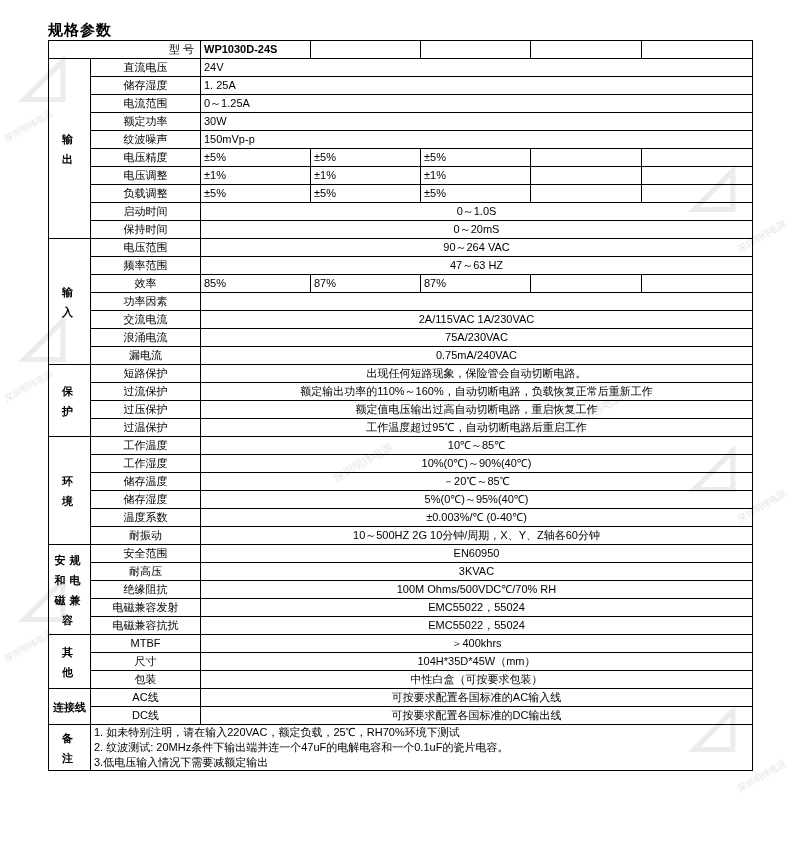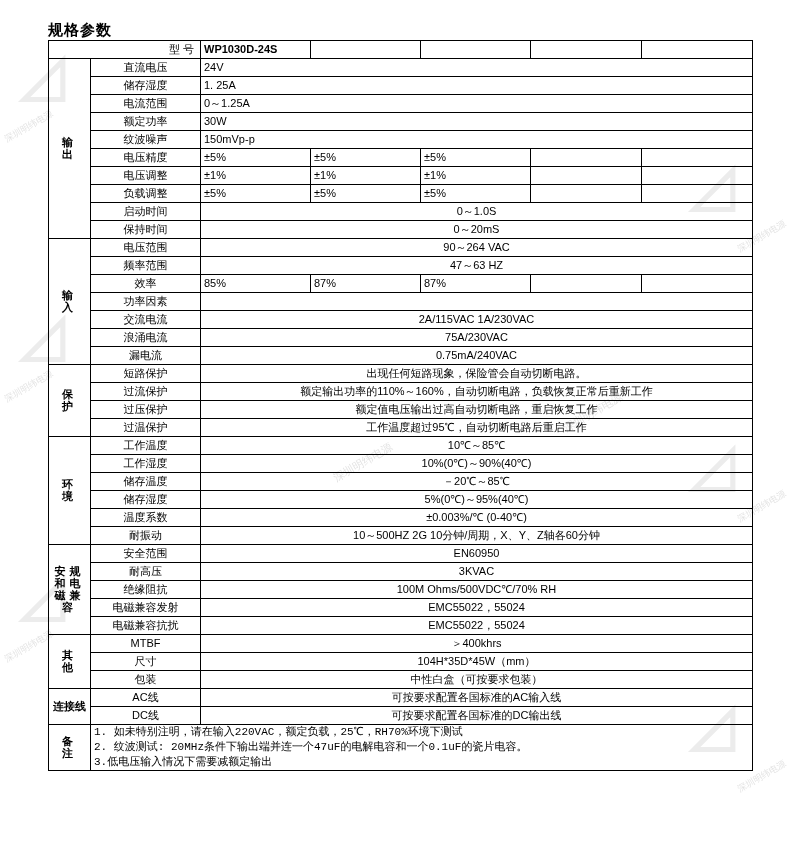--- a/index.html
+++ b/index.html
@@ -109,24 +109,24 @@
   td.model-val {
     font-weight: bold;
     font-size: 12px;
   }
   td.remark-body {
     text-align: left;
     padding: 4px 6px;
     line-height: 19px;
     font-size: 11.5px;
   }
-  .rm-line { display: block; font-family: Liberation Mono, monospace; }
+  .rm-line { display: block; }
   .cat-vert {
     display: inline-block;
-    line-height: 12px;
+    line-height: 20px;
   }
 </style>
 </head>
 <body>
 
 <div id="page">
 
   <div class="watermark-layer">
     <div class="wm-big" style="left:20px;  top:40px;">◿</div>
     <div class="wm-big" style="left:20px;  top:300px;">◿</div>

